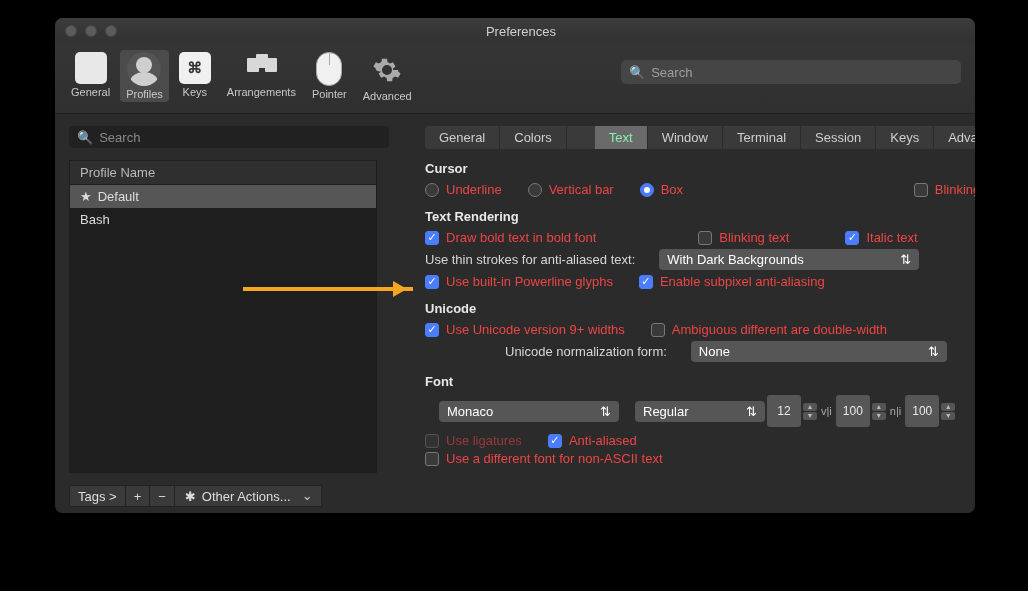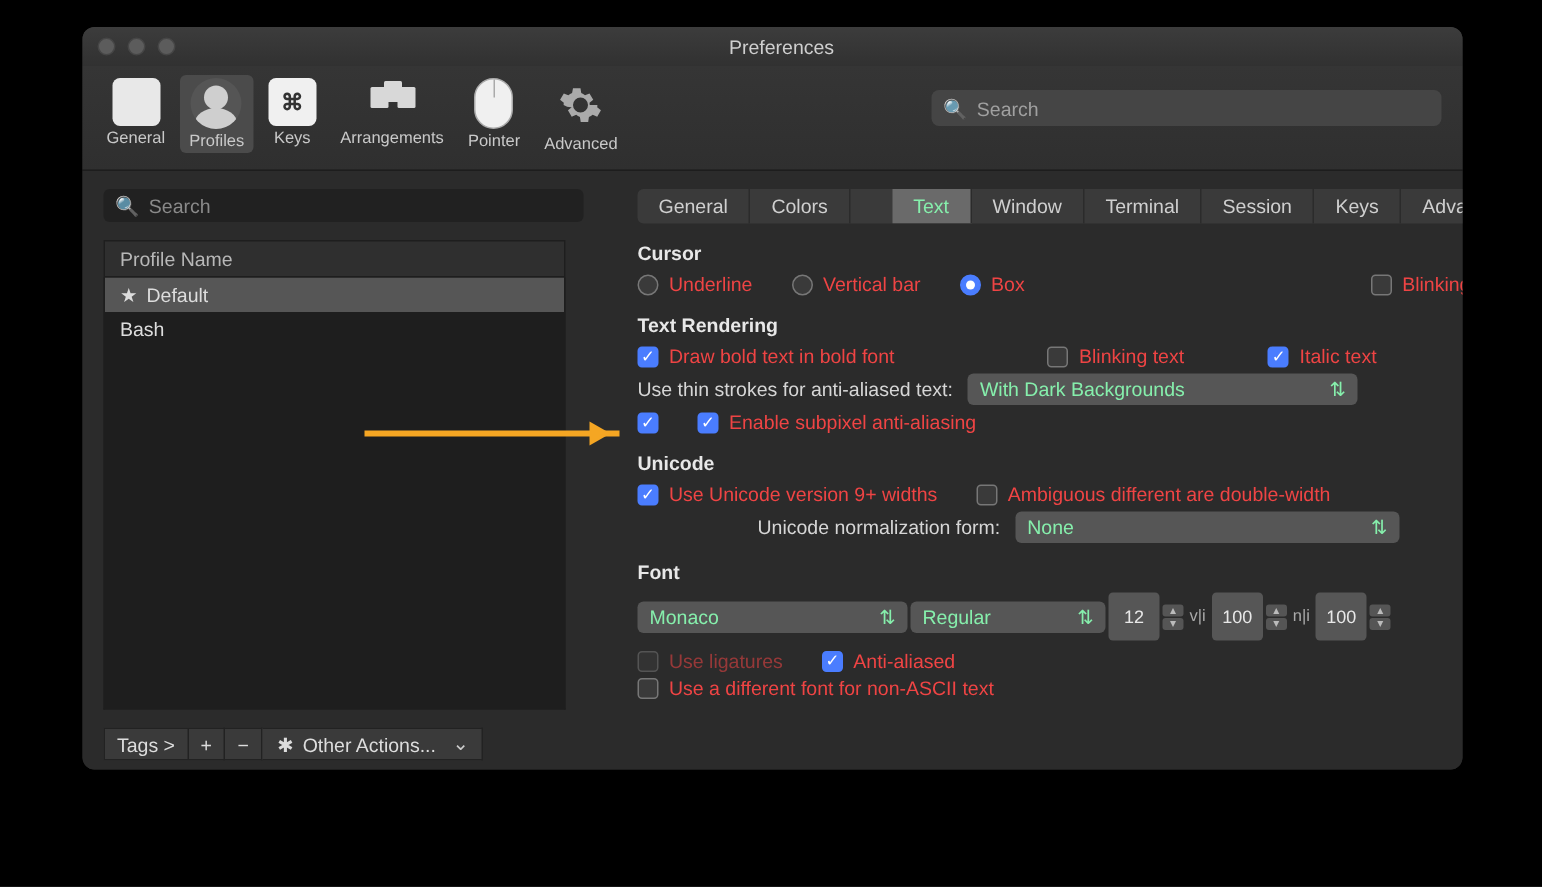--- a/index.html
+++ b/index.html
@@ -161,22 +161,22 @@
   .radio .dot{width:14px;height:14px;border-radius:50%;border:1px solid #777;background:#3a3a3a;display:inline-flex;align-items:center;justify-content:center;}
   .radio.checked .dot{background:#4a7dff;border-color:#4a7dff;}
   .radio.checked .dot::after{content:"";width:6px;height:6px;background:#fff;border-radius:50%;}
   .check .box{width:14px;height:14px;border-radius:3px;border:1px solid #777;background:#3a3a3a;display:inline-flex;align-items:center;justify-content:center;font-size:11px;color:#fff;}
   .check.checked .box{background:#4a7dff;border-color:#4a7dff;}
   .check.checked .box::after{content:"✓";}
   .check.disabled{opacity:.55;}
   .formrow{display:flex;align-items:center;gap:10px;margin:4px 0;}
   .formrow .lbl{color:#d6d6d6;}
   .select{
-    background:#565656;border-radius:4px;padding:3px 8px;color:#86efac;
-    display:flex;justify-content:space-between;align-items:center; font-size:13px;
+    background:#565656;border-radius:4px;padding:3px 8px;color:#ffffff;
+    display:flex;justify-content:space-between;align-items:center; font-size:13px;margin-left:14px;
   }
   .stepper{width:14px;display:flex;flex-direction:column;gap:1px;}
   .stepper span{height:8px;background:#555;border-radius:2px;display:flex;align-items:center;justify-content:center;color:#bbb;font-size:8px;line-height:8px;}
   .numbox{width:34px;height:32px;background:#565656;border-radius:3px;color:#e8e8e8;display:flex;align-items:center;justify-content:center;font-size:12px;}
   .fontrow{display:flex;align-items:center;gap:2px;margin-top:4px;}
   .sep-label{font-size:11px;color:#aaa;margin:0 2px;}
 
   
   .arrow {
     position:absolute;
@@ -324,20 +324,21 @@
       <div class="formrow">
         <span class="lbl">Use thin strokes for anti-aliased text:</span>
         <div class="select" style="width:260px">
           <span>With Dark Backgrounds</span>
           <span>⇅</span>
         </div>
       </div>
       <div class="hrow">
         <label class="check checked">
             <span class="box"></span>
+            <span>Use built-in Powerline glyphs</span>
           </label>
         <label class="check checked">
             <span class="box"></span>
             <span>Enable subpixel anti-aliasing</span>
           </label>
       </div>
 
       <div class="section-title">Unicode</div>
       <div class="hrow">
         <label class="check checked">

